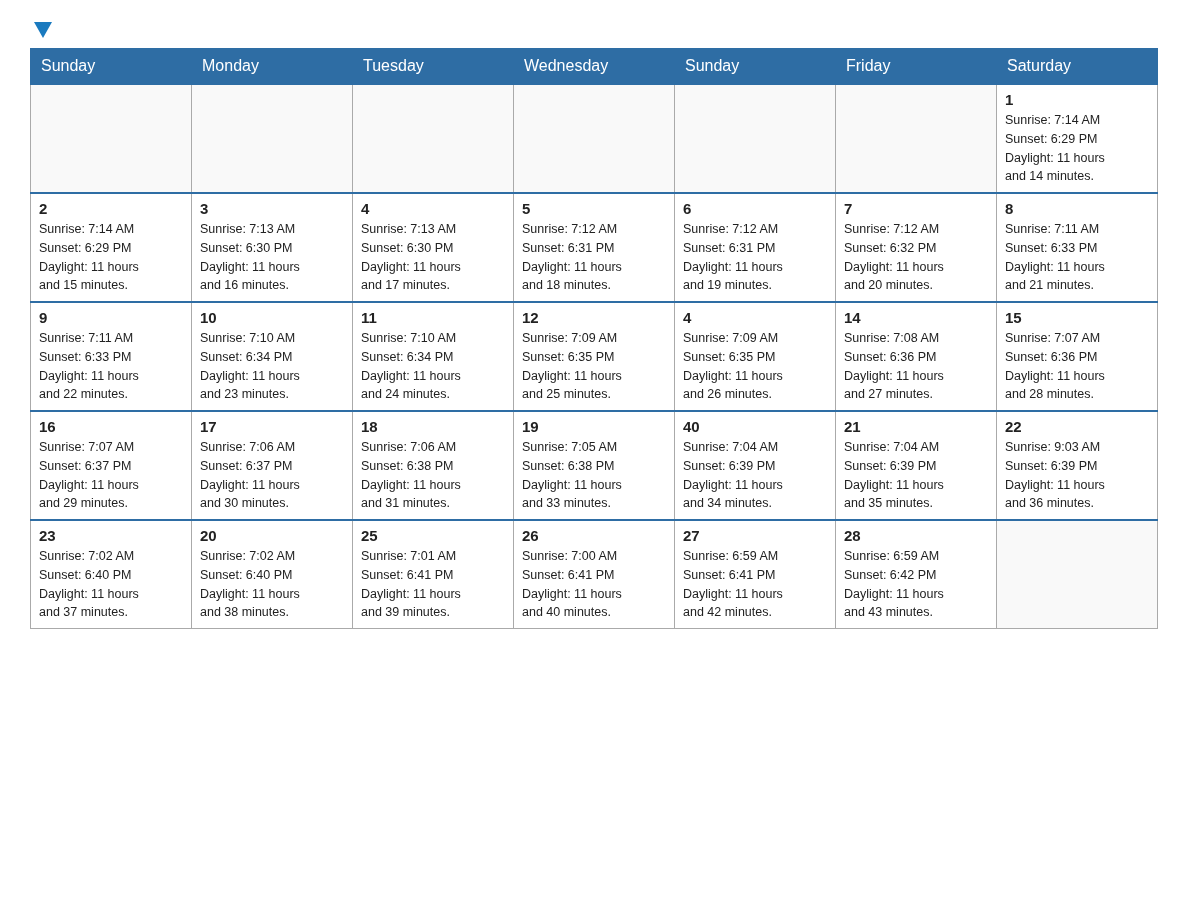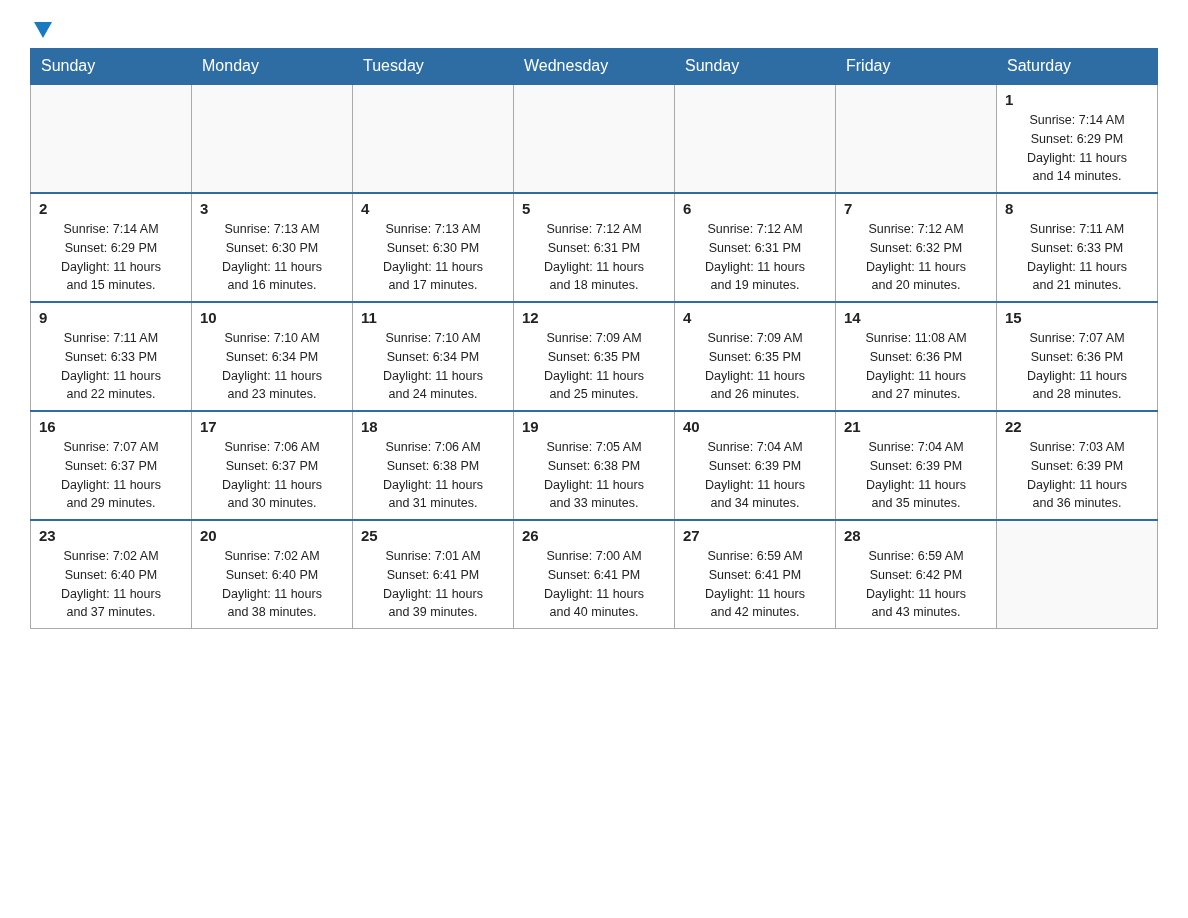--- a/index.html
+++ b/index.html
@@ -67,21 +67,20 @@
     .day-number {
       font-size: 15px;
       font-weight: bold;
       display: block;
       margin-bottom: 3px;
     }
     .day-info {
       font-size: 12.5px;
       color: #222;
       line-height: 1.5;
-      text-align: center;
     }
     .empty-cell {
       background: #f9f9f9;
     }
     
     .logo-wrap {
       display: flex;
       align-items: center;
       gap: 2px;
     }
@@ -228,21 +227,21 @@
         </td>
         <td>
           <span class="day-number">4</span>
           <div class="day-info" style="white-space: pre-line;">Sunrise: 7:09 AM
 Sunset: 6:35 PM
 Daylight: 11 hours
 and 26 minutes.</div>
         </td>
         <td>
           <span class="day-number">14</span>
-          <div class="day-info" style="white-space: pre-line;">Sunrise: 11:08 AM
+          <div class="day-info" style="white-space: pre-line;">Sunrise: 7:08 AM
 Sunset: 6:36 PM
 Daylight: 11 hours
 and 27 minutes.</div>
         </td>
         <td>
           <span class="day-number">15</span>
           <div class="day-info" style="white-space: pre-line;">Sunrise: 7:07 AM
 Sunset: 6:36 PM
 Daylight: 11 hours
 and 28 minutes.</div>
@@ -286,21 +285,21 @@
         </td>
         <td>
           <span class="day-number">21</span>
           <div class="day-info" style="white-space: pre-line;">Sunrise: 7:04 AM
 Sunset: 6:39 PM
 Daylight: 11 hours
 and 35 minutes.</div>
         </td>
         <td>
           <span class="day-number">22</span>
-          <div class="day-info" style="white-space: pre-line;">Sunrise: 7:03 AM
+          <div class="day-info" style="white-space: pre-line;">Sunrise: 9:03 AM
 Sunset: 6:39 PM
 Daylight: 11 hours
 and 36 minutes.</div>
         </td>
       </tr>
       <tr>
         <td>
           <span class="day-number">23</span>
           <div class="day-info" style="white-space: pre-line;">Sunrise: 7:02 AM
 Sunset: 6:40 PM

